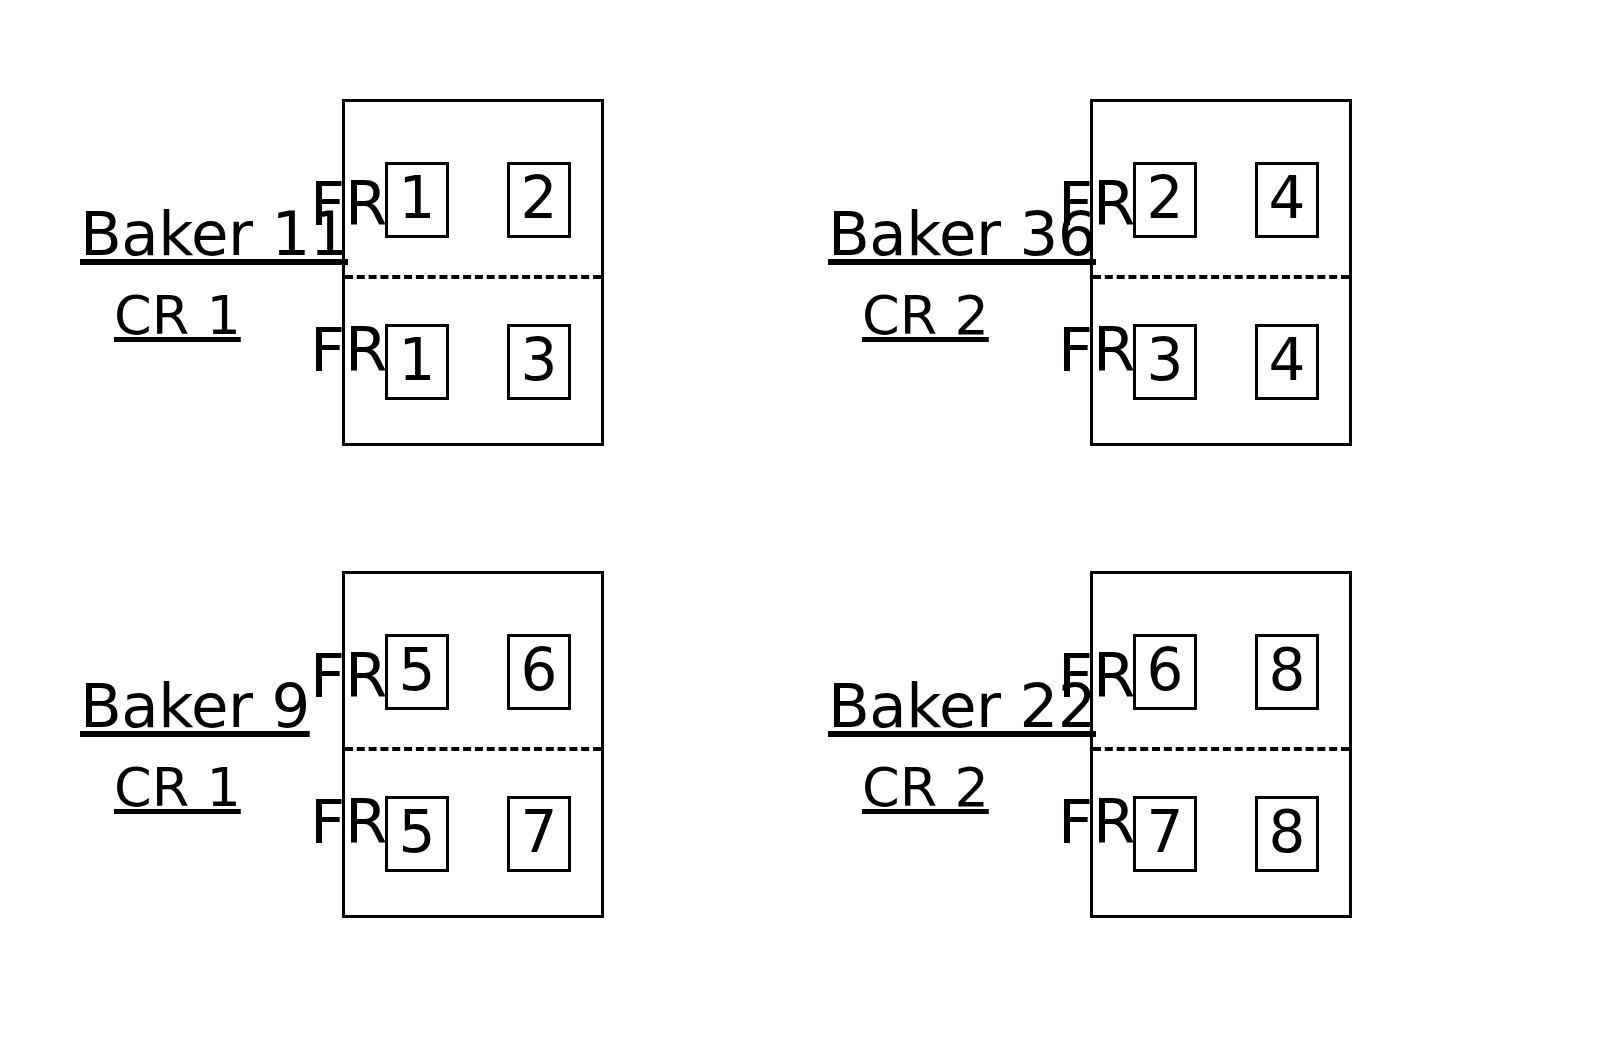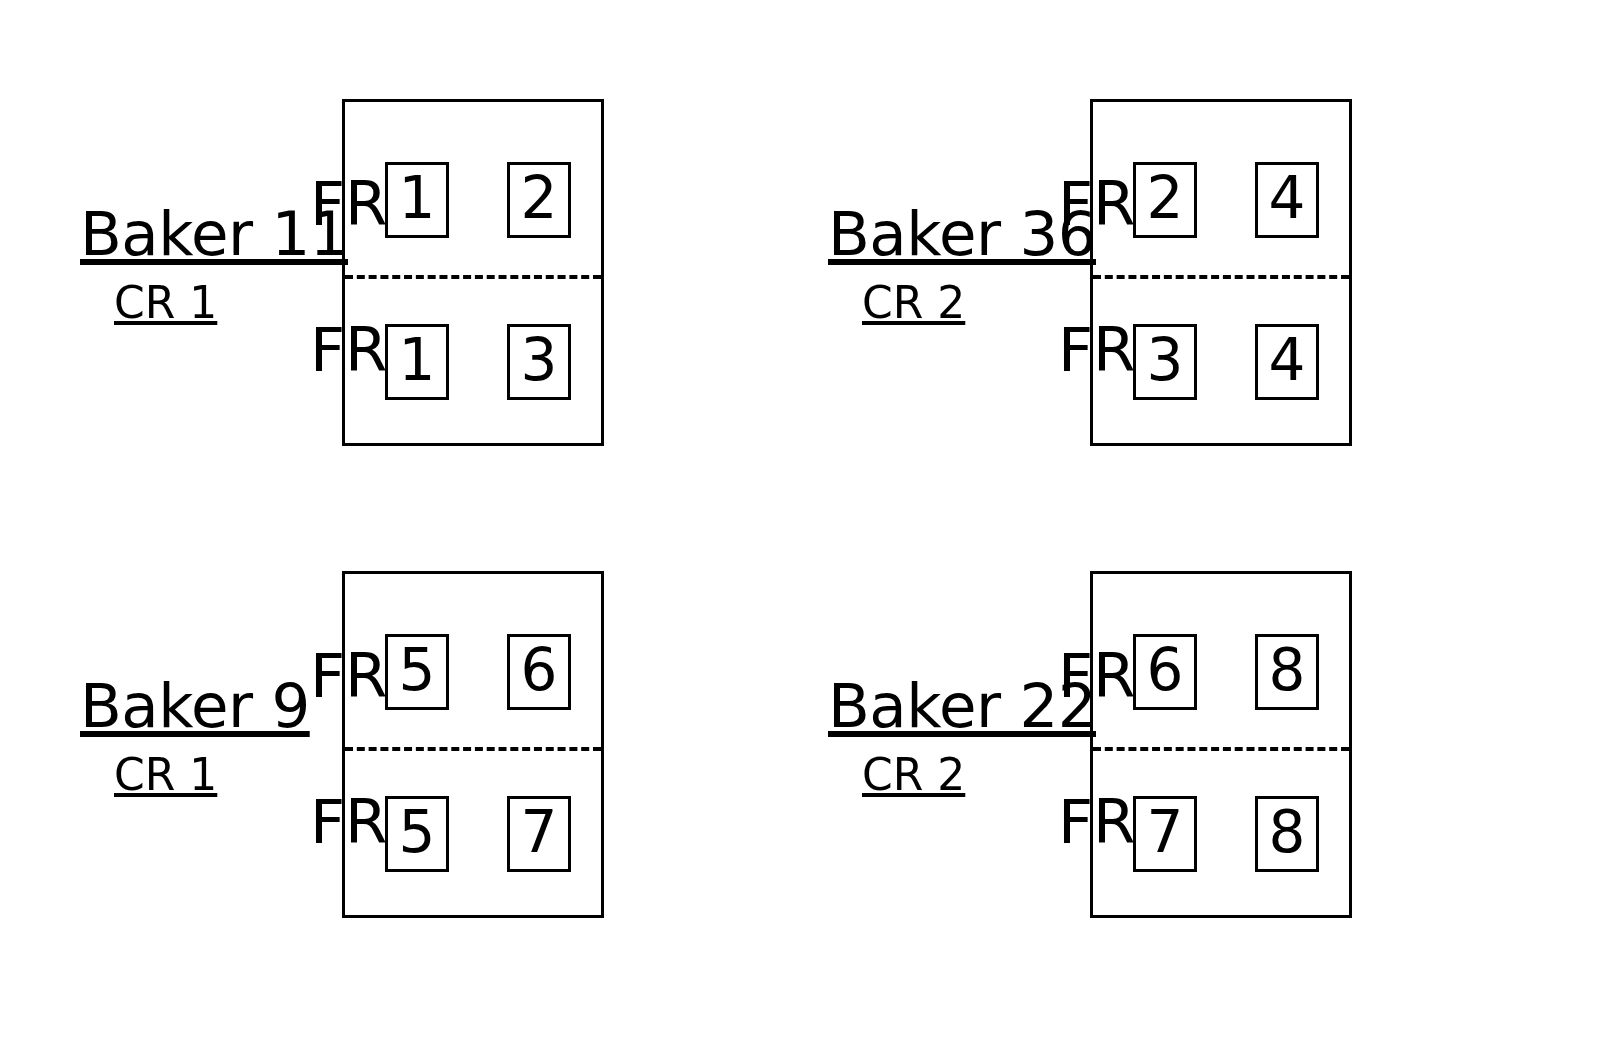--- a/index.html
+++ b/index.html
@@ -38,22 +38,22 @@
     text-align: left;
     line-height: 1.0;
     text-decoration: underline;
   }
   .caption .baker {
     font-size: 61px;
     letter-spacing: -0.5px;
     white-space: nowrap;
   }
   .caption .cr {
-    font-size: 44px;
-    margin-top: 17px;
+    font-size: 54px;
+    margin-top: 25px;
     margin-left: 34px;
     white-space: nowrap;
   }
 
   
   .fr-label {
     position: absolute;
     font-size: 61px;
     line-height: 1.0;
     white-space: nowrap;

